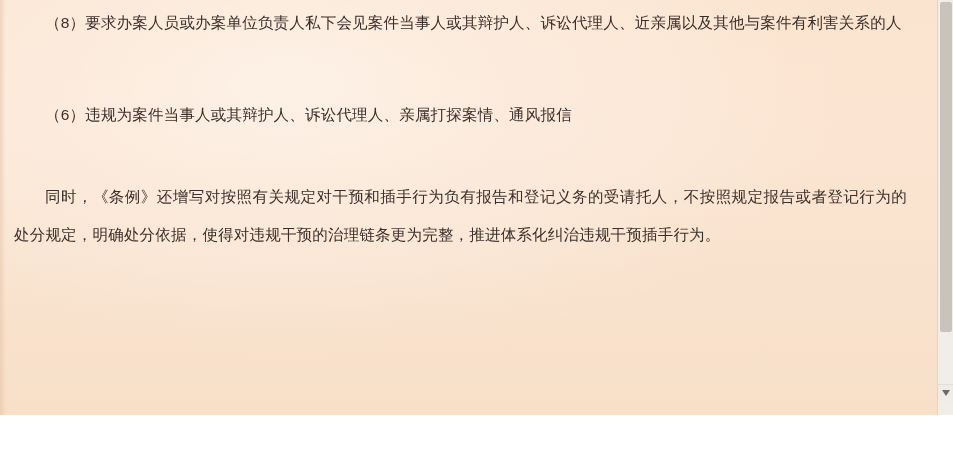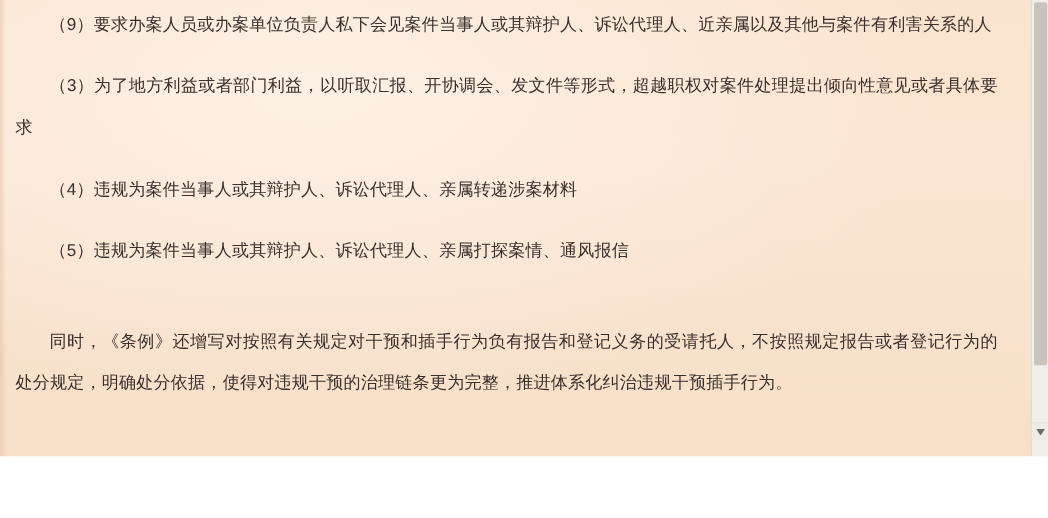--- a/index.html
+++ b/index.html
@@ -120,33 +120,31 @@
 </style>
 </head>
 <body>
 
 <div class="doc-panel">
   <div class="left-edge"></div>
 
   <div class="doc-content">
     <div class="spacer-top"></div>
 
-    <p class="para numbered">（9）要求办案人员或办案单位负责人私下会见案件当事人或其辩护人、诉讼代理人、近亲属以及其他与案件有利害关系的人</p>
+    <p class="para numbered">（8）要求办案人员或办案单位负责人私下会见案件当事人或其辩护人、诉讼代理人、近亲属以及其他与案件有利害关系的人</p>
 
     <div class="gap-sm"></div>
 
-    <p class="para numbered">（3）为了地方利益或者部门利益，以听取汇报、开协调会、发文件等形式，超越职权对案件处理提出倾向性意见或者具体要求</p>
 
     <div class="gap-sm"></div>
 
-    <p class="para numbered">（4）违规为案件当事人或其辩护人、诉讼代理人、亲属转递涉案材料</p>
 
     <div class="gap-sm"></div>
 
-    <p class="para numbered">（5）违规为案件当事人或其辩护人、诉讼代理人、亲属打探案情、通风报信</p>
+    <p class="para numbered">（6）违规为案件当事人或其辩护人、诉讼代理人、亲属打探案情、通风报信</p>
 
     <div class="gap-md"></div>
 
 
     <div class="gap-md"></div>
 
     <p class="para indented">同时，《条例》还增写对按照有关规定对干预和插手行为负有报告和登记义务的受请托人，不按照规定报告或者登记行为的处分规定，明确处分依据，使得对违规干预的治理链条更为完整，推进体系化纠治违规干预插手行为。</p>
   </div>
 
   <div class="scrollbar">

